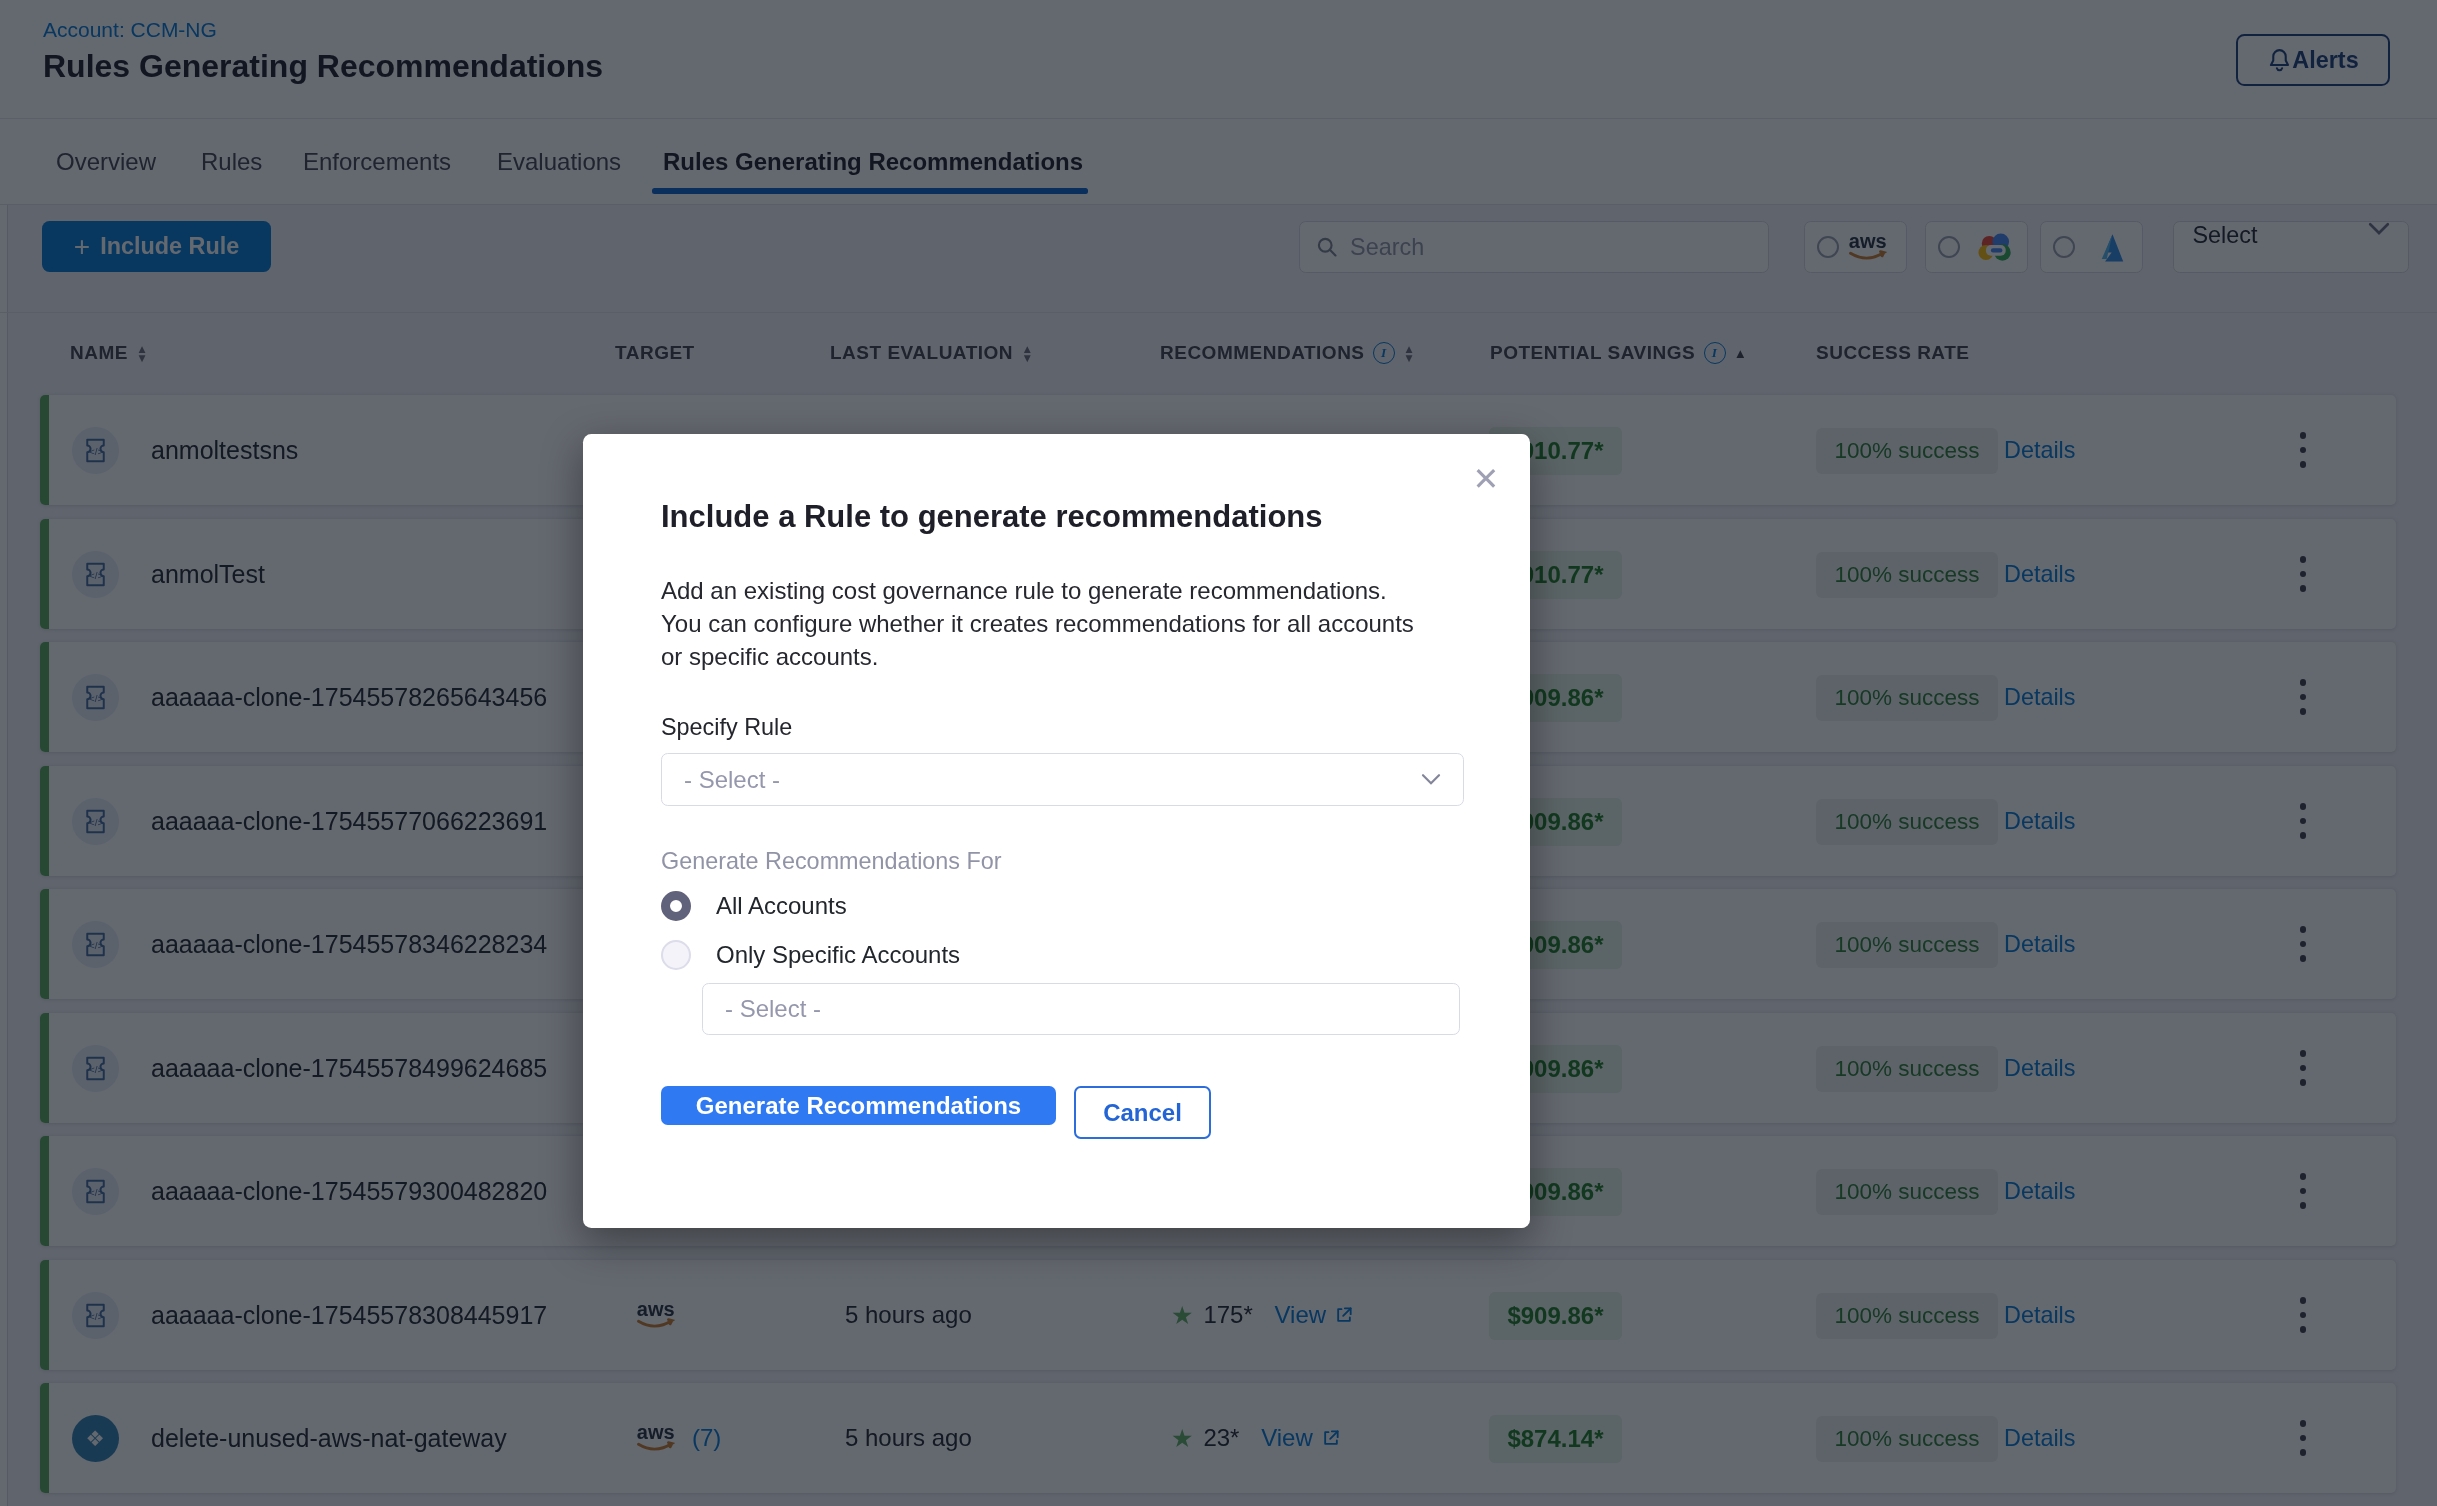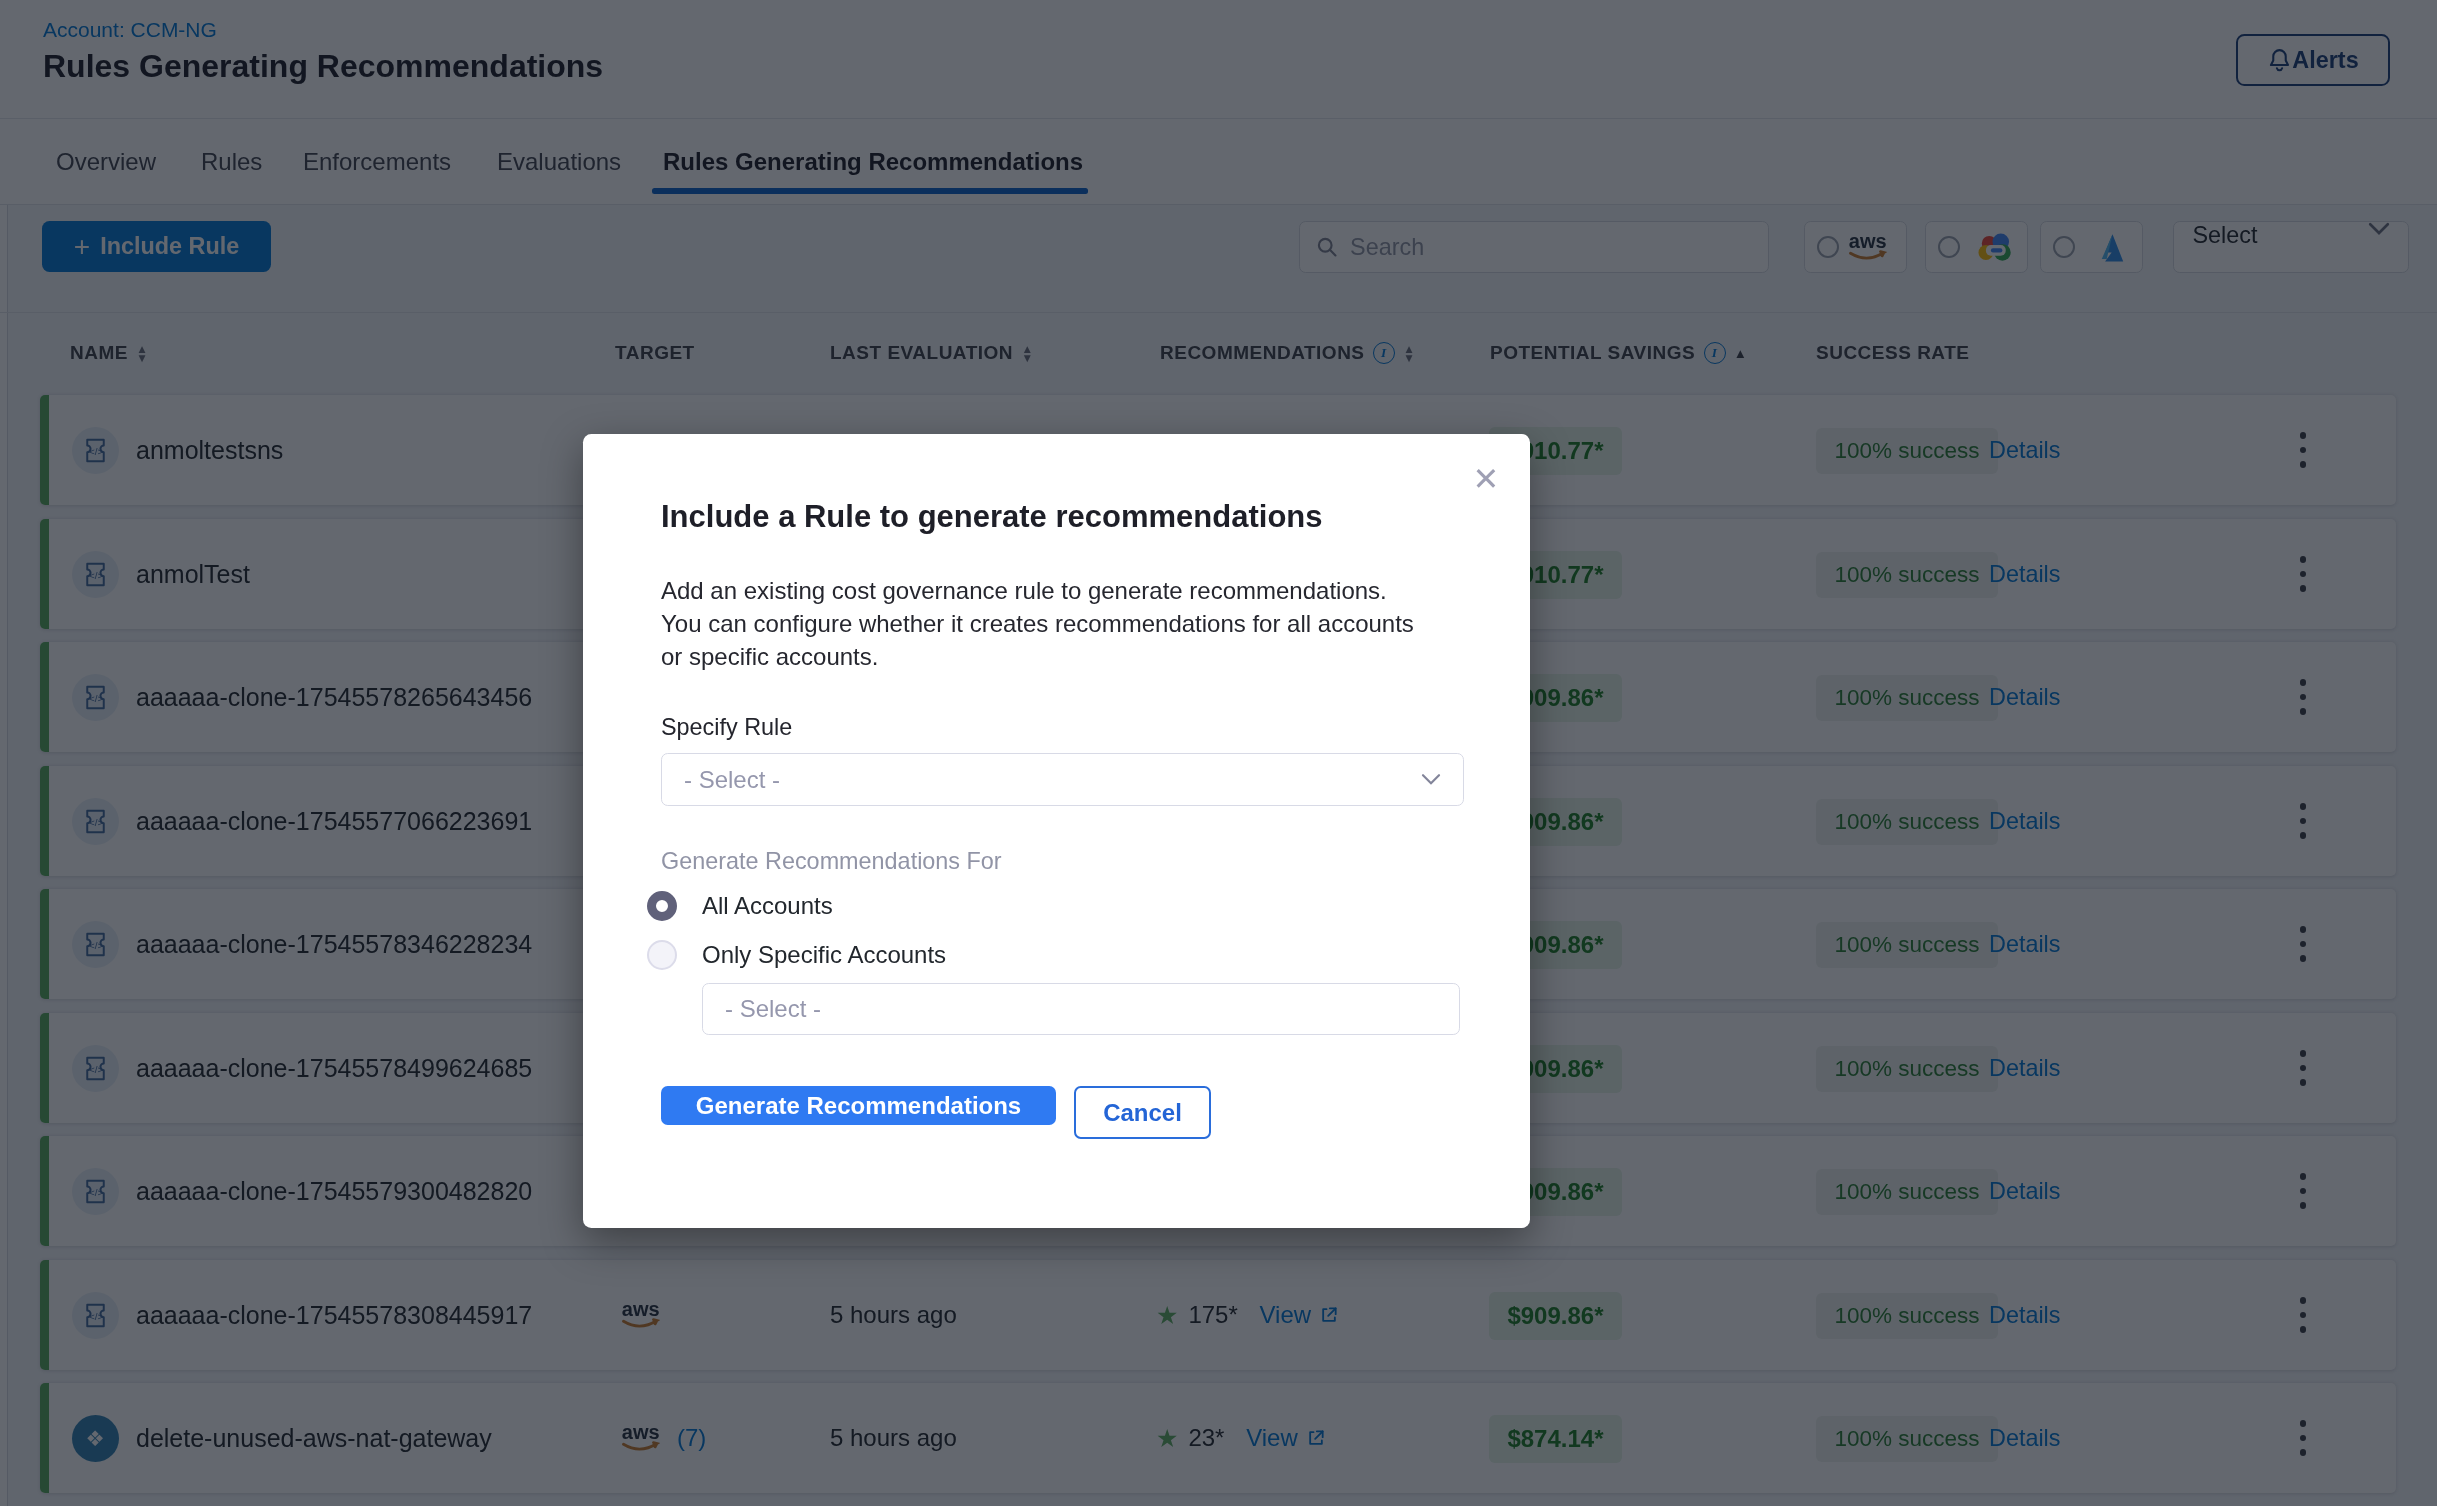--- a/index.html
+++ b/index.html
@@ -44,21 +44,21 @@
     letter-spacing:0.5px; color:#3d4049; text-transform:uppercase; white-space:nowrap; }
   .sort-both { display:flex; flex-direction:column; line-height:9.2px; font-size:11.7px; color:#6a6e7a; cursor:pointer; }
   .sort-asc { font-size:13.3px; color:#3a3d47; cursor:pointer; }
   .info-dot { width:22px; height:22px; border-radius:50%; border:1.7px solid #0278d5; color:#0278d5; font-size:13.3px; font-style:italic;
     display:flex; align-items:center; justify-content:center; font-family:"Liberation Serif",serif; cursor:pointer; }
 
   .rows { position:absolute; left:0; top:0; width:100%; height:100%; }
   .row-card { position:absolute; left:40px; width:2356px; height:110px; background:#ffffff; border-radius:5px;
     box-shadow:0 0.8px 3.3px rgba(25,35,55,0.14); overflow:hidden; }
   .row-stripe { position:absolute; left:0; top:0; width:9.2px; height:100%; background:#57a85c; }
-  .cell { position:absolute; top:0; height:100%; display:flex; align-items:center; gap:10px; white-space:nowrap; }
+  .cell { position:absolute; top:0; height:100%; display:flex; align-items:center; gap:10px; white-space:nowrap;margin-left:15px; }
   .rule-icon-wrap { position:absolute; left:32px; top:32px; width:47px; height:47px; border-radius:50%; background:#e7eef6;
     display:flex; align-items:center; justify-content:center; }
   .rule-icon-wrap.solid { background:#2f81b2; }
   .row-name { left:96px; font-size:25px; color:#22272d; font-weight:500; }
   .cell-target { left:575px; font-size:24px; color:#22272d; }
   .cell-target .count { color:#0278d5; cursor:pointer; }
   .cell-eval { left:790px; font-size:24px; color:#22272d; }
   .cell-reco { left:1116px; font-size:24px; color:#22272d; }
   .star { color:#5fae62; font-size:25px; line-height:1; }
   .view-link { color:#0278d5; font-weight:500; margin-left:11.7px; display:flex; align-items:center; gap:8.3px; cursor:pointer; }
@@ -76,21 +76,21 @@
   .modal { position:absolute; left:583px; top:434px; width:947px; height:794px; background:#ffffff; border-radius:8.3px;
     box-shadow:0 13.3px 40px rgba(0,0,0,0.38); z-index:60; }
   .modal-close { position:absolute; left:883px; top:25px; width:40px; height:40px; font-size:32px; color:#9fa0b4; font-weight:300;
     display:flex; align-items:center; justify-content:center; cursor:pointer; }
   .modal-title { position:absolute; left:78px; top:65px; font-size:31px; font-weight:700; color:#1e1f28; }
   .modal-desc { position:absolute; left:78px; top:140px; width:761px; font-size:24px; line-height:33px; color:#26272f; }
   .field-label { position:absolute; left:78px; font-size:23.4px; font-weight:500; color:#24252d; }
   .gray-label { position:absolute; left:78px; font-size:23.4px; color:#9194a6; }
   .select-ctl { position:absolute; background:#ffffff; border:1.7px solid #d8dae6; border-radius:6.7px;
     display:flex; align-items:center; justify-content:space-between; padding:0 22px; font-size:24px; color:#9597ad; cursor:pointer; }
-  .radio-row { position:absolute; left:64px; display:flex; align-items:center; gap:25px; cursor:pointer; }
+  .radio-row { position:absolute; left:78px; display:flex; align-items:center; gap:25px; cursor:pointer; }
   .radio-lg { width:30px; height:30px; border-radius:50%; flex:none; }
   .radio-lg.on { border:9.2px solid #60617a; background:#ffffff; }
   .radio-lg.off { border:2.5px solid #dcdcea; background:#f3f3f9; }
   .radio-label { font-size:24px; color:#22272d; }
   .btn-primary { position:absolute; left:78px; top:652px; width:395px; height:39px; background:#2f7af2; border:none; border-radius:6.7px;
     color:#ffffff; font-size:24px; font-weight:700; cursor:pointer; }
   .btn-secondary { position:absolute; left:491px; top:652px; width:137px; height:53px; background:#ffffff; border:2.5px solid #2a6ddb; border-radius:6.7px;
     color:#2465d6; font-size:24px; font-weight:700; cursor:pointer; }
   .chev { flex:none; }
 </style>

